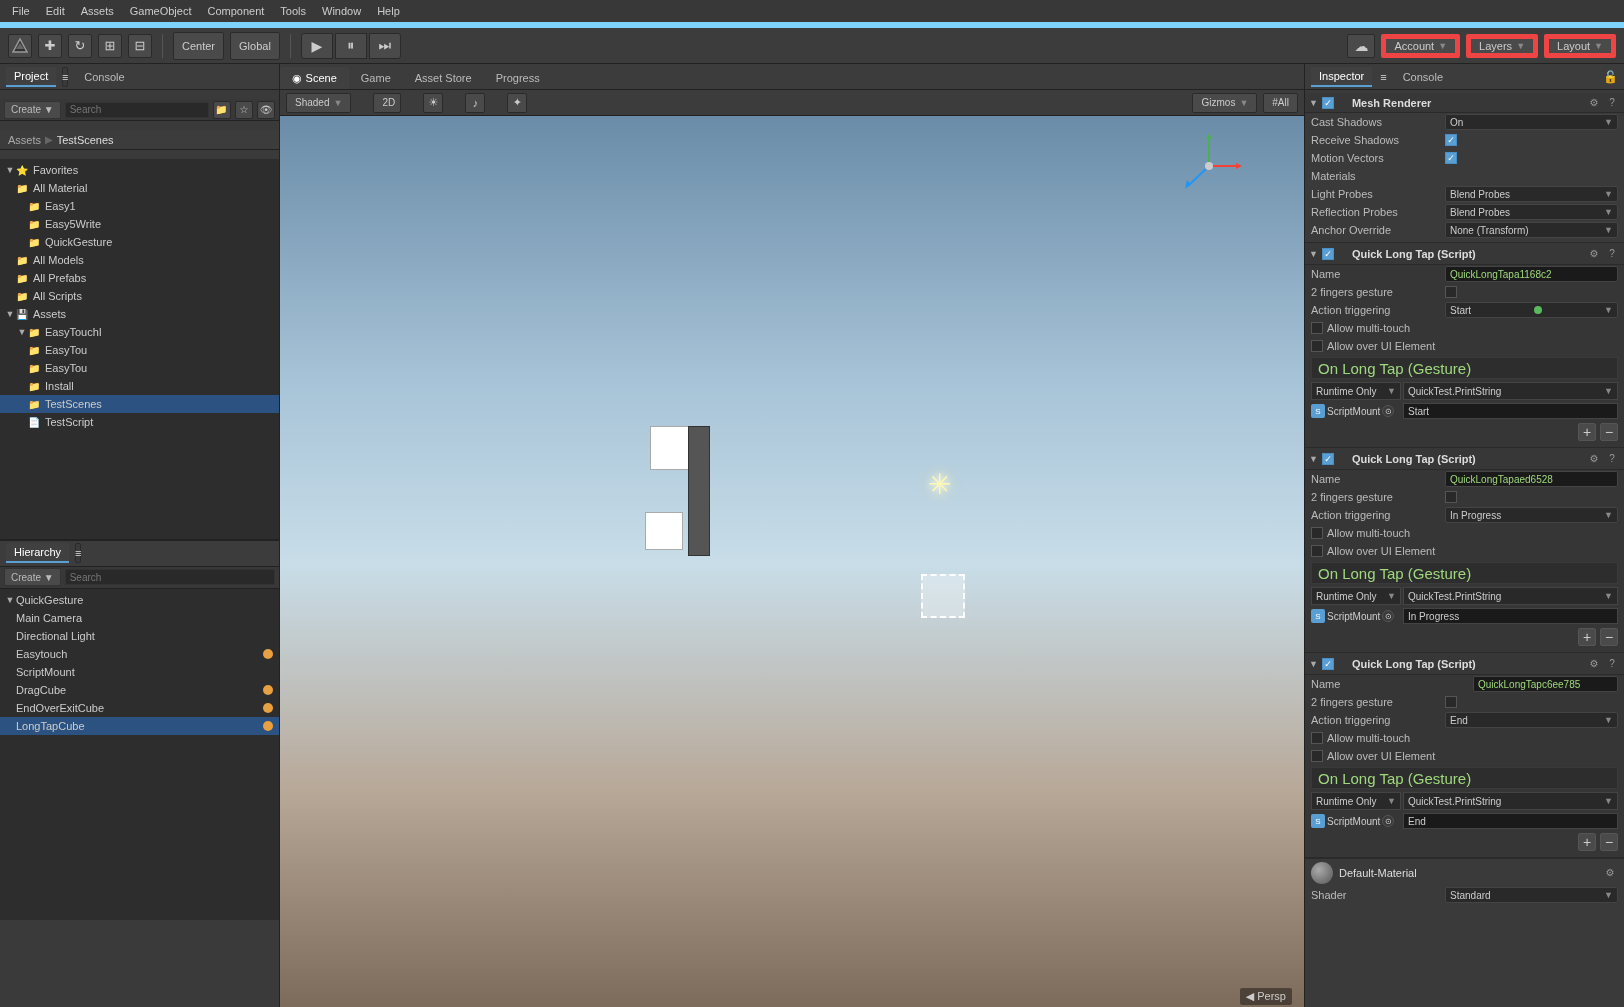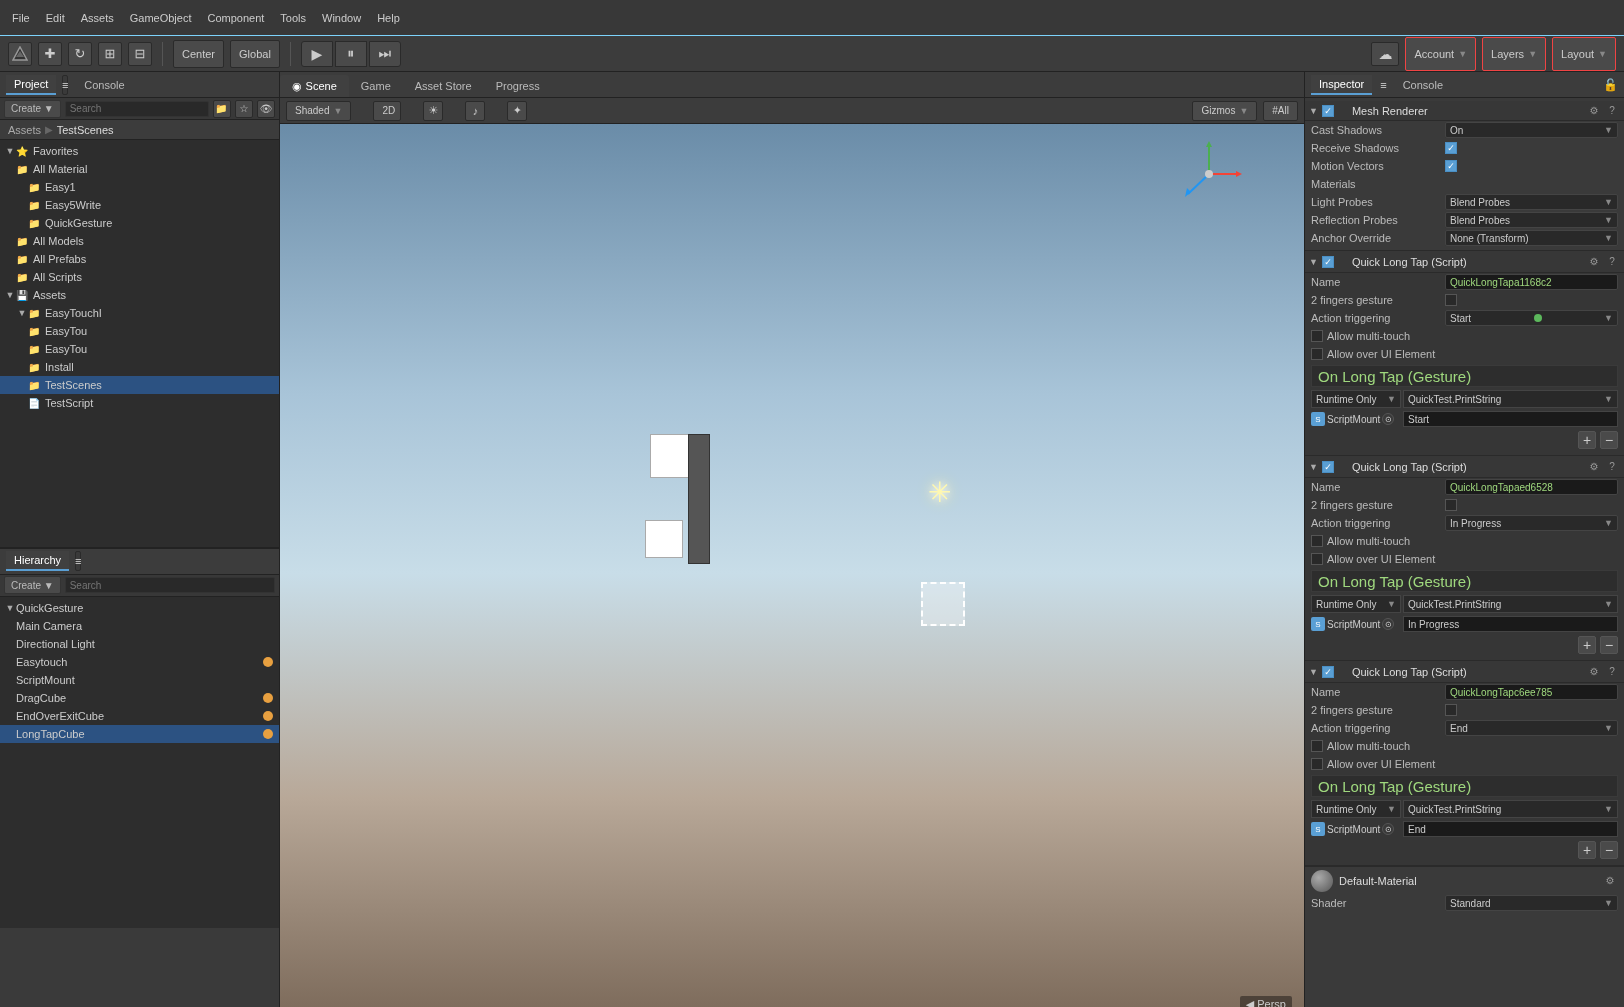--- a/index.html
+++ b/index.html
@@ -8,26 +8,26 @@
       font-size: 11px; 
       background: #3c3c3c; 
       color: #ddd;
       width: 1624px;
       height: 1007px;
       overflow: hidden;
     }
 
     
     .menu-bar {
-      height: 36px;
+      height: 28px;
       background: #383838;
       display: flex;
       align-items: center;
       padding: 8px 4px;
-      border-bottom: 1px solid #7dd3fc;
+      border-bottom: 6px solid #7dd3fc;
     }
     .menu-bar span {
       padding: 0 8px;
       font-size: 11px;
       color: #ccc;
       cursor: pointer;
     }
 
     
     .toolbar {
@@ -78,23 +78,23 @@
     .toolbar-right { margin-left: auto; display: flex; align-items: center; gap: 6px; }
     .cloud-btn {
       width: 28px; height: 24px;
       background: #4a4a4a;
       border: 1px solid #2a2a2a;
       border-radius: 2px;
       display: flex; align-items: center; justify-content: center;
       color: #ccc; font-size: 14px; cursor: pointer;
     }
     .dropdown-btn {
-      height: 34px; padding: 0 8px;
+      height: 24px; padding: 0 8px;
       background: #4a4a4a;
-      border: 1px solid #ef4444;
+      border: 5px solid #ef4444;
       border-radius: 2px;
       color: #ccc; font-size: 11px;
       display: flex; align-items: center; gap: 4px; cursor: pointer;
     }
 
     
     .main-layout {
       display: flex;
       height: calc(1007px - 56px);
     }
@@ -342,21 +342,21 @@
       display: flex;
       align-items: center;
       height: 20px;
       padding: 0 4px;
       background: #373737;
       cursor: pointer;
       border-bottom: 1px solid #2a2a2a;
       gap: 4px;
     }
     .section-arrow { font-size: 9px; color: #aaa; }
-    .section-title { font-size: 11px; color: #ddd; font-weight: 400; padding-left: 14px; }
+    .section-title { font-size: 11px; color: #ddd; font-weight: 700; padding-left: 14px; }
     .section-icons { margin-left: auto; display: flex; gap: 2px; }
     .section-icon-btn {
       width: 16px; height: 16px;
       display: flex; align-items: center; justify-content: center;
       color: #999; font-size: 10px; cursor: pointer;
     }
 
     
     .script-component {
       background: #363636;
@@ -597,21 +597,21 @@
       <span>Layout</span>
       <span class="select-arrow">▼</span>
     </div>
   </div>
 </div>
 
 <div class="main-layout">
 
   <div class="left-panel">
 
-    <div style="height: 50%; display: flex; flex-direction: column; border-bottom: 1px solid #222;">
+    <div style="height: 50%; display: flex; flex-direction: column; border-bottom: 1px solid #222; gap: 9px;">
       <div class="panel-header">
         <div class="panel-tab active">Project</div>
         <div style="width: 6px; height: 20px; background: #3a3a3a; border: 1px solid #2a2a2a; border-radius: 2px; display: flex; align-items: center; justify-content: center; cursor: pointer; margin-left: 2px;">≡</div>
         <div class="panel-tab" style="margin-left: 4px;">Console</div>
       </div>
       <div class="panel-toolbar">
         <div class="small-btn">Create ▼</div>
         <input class="search-input" placeholder="Search" style="">
         <div class="toolbar-icon-btn" style="width:18px;height:18px;font-size:10px;">📁</div>
         <div class="toolbar-icon-btn" style="width:18px;height:18px;font-size:10px;">☆</div>
@@ -1032,21 +1032,21 @@
           <div class="component-checkbox">✓</div>
           <span class="section-title">Quick Long Tap (Script)</span>
           <div class="section-icons">
             <div class="section-icon-btn">⚙</div>
             <div class="section-icon-btn">?</div>
           </div>
         </div>
 
         <div class="insp-row">
           <span class="insp-label">Name</span>
-          <div class="name-input" style="flex:1;display:flex;align-items:center;">QuickLongTapc6ee785</div>
+          <div class="name-input" style="flex:1;display:flex;align-items:center;margin-left:28px;">QuickLongTapc6ee785</div>
         </div>
 
         <div class="insp-row">
           <span class="insp-label">2 fingers gesture</span>
           <div class="insp-checkbox-empty"></div>
         </div>
 
         <div class="insp-row">
           <span class="insp-label">Action triggering</span>
           <div class="insp-dropdown" style="flex:1;">

